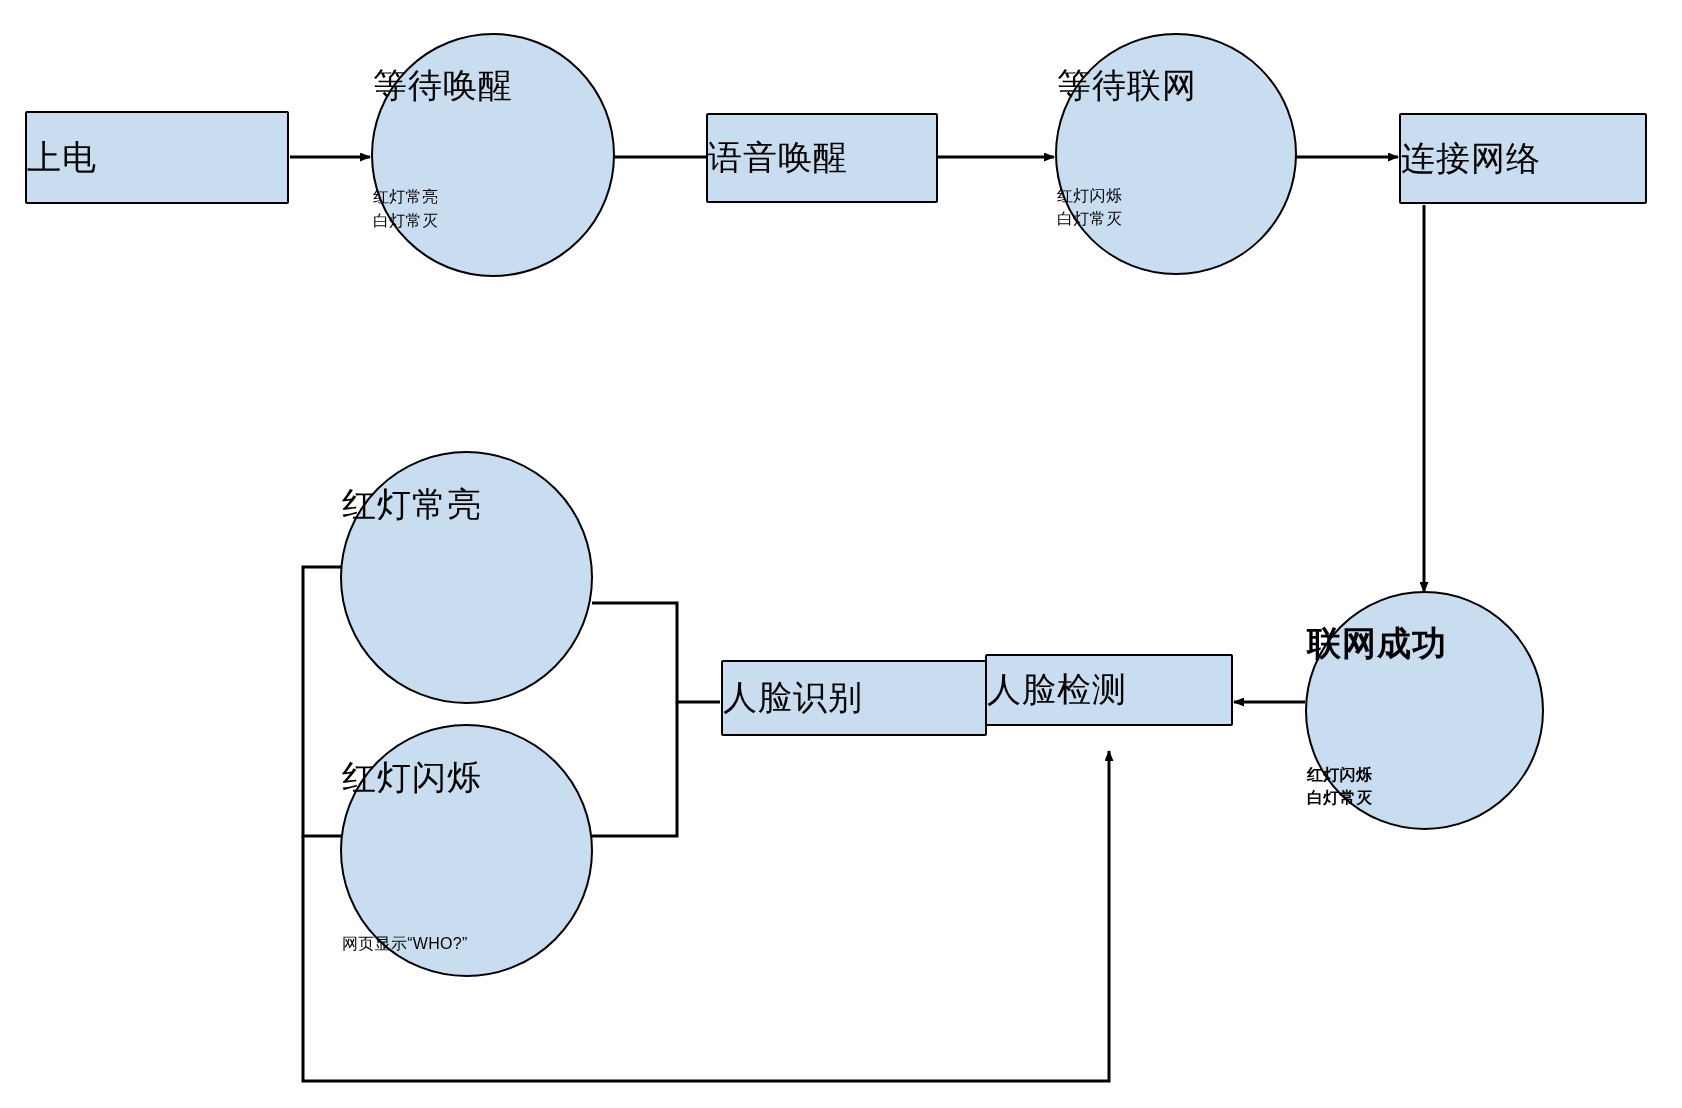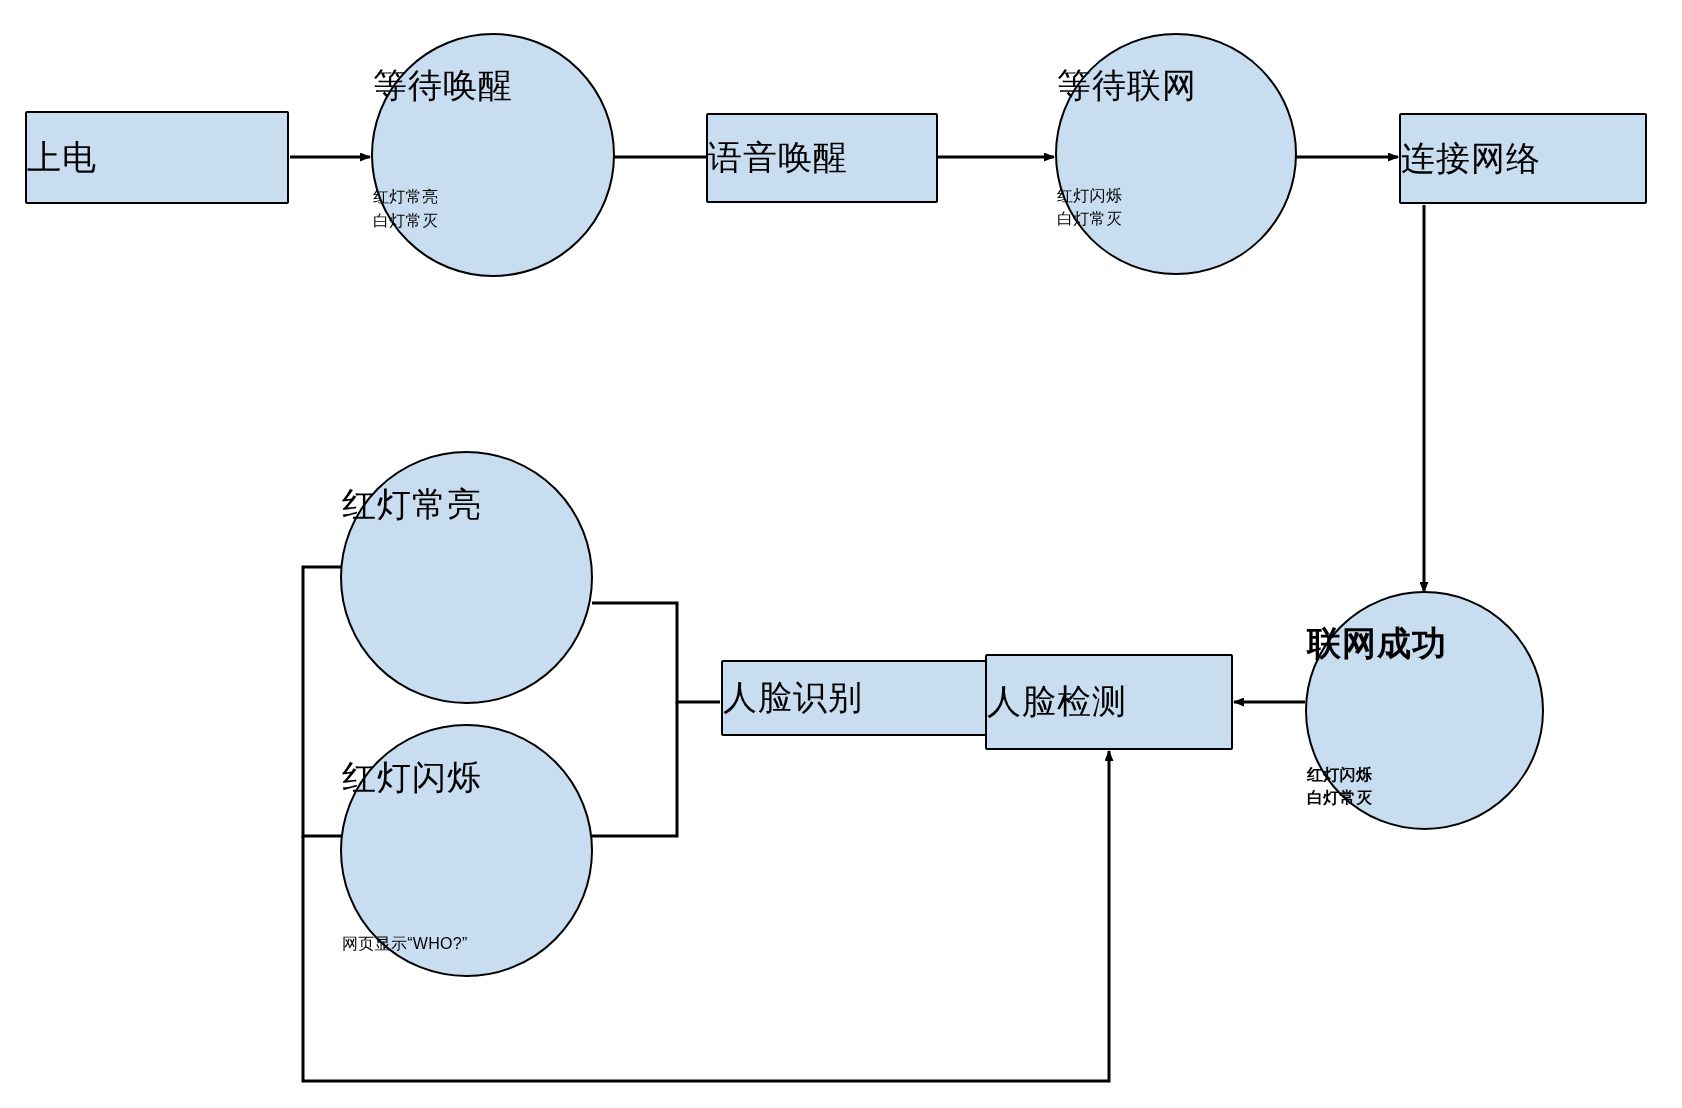--- a/index.html
+++ b/index.html
@@ -131,21 +131,21 @@
   <div class="node box" style="left:1399px; top:113px; width:248px; height:91px;">
     <div class="node-title">连接网络</div>
   </div>
 
   <div class="node circle sub-low" style="left:1305px; top:591px; width:239px; height:239px;font-weight:bold;">
     <div class="node-title">联网成功</div>
     <div class="node-sub">红灯闪烁
 白灯常灭</div>
   </div>
 
-  <div class="node box" style="left:985px; top:654px; width:248px; height:96px;">
+  <div class="node box" style="left:985px; top:654px; width:248px; height:72px;">
     <div class="node-title">人脸检测</div>
   </div>
 
   <div class="node box" style="left:721px; top:660px; width:266px; height:76px;">
     <div class="node-title">人脸识别</div>
   </div>
 
   <div class="node circle sub-tight" style="left:340px; top:451px; width:253px; height:253px;">
     <div class="node-title">红灯常亮</div>
   </div>

